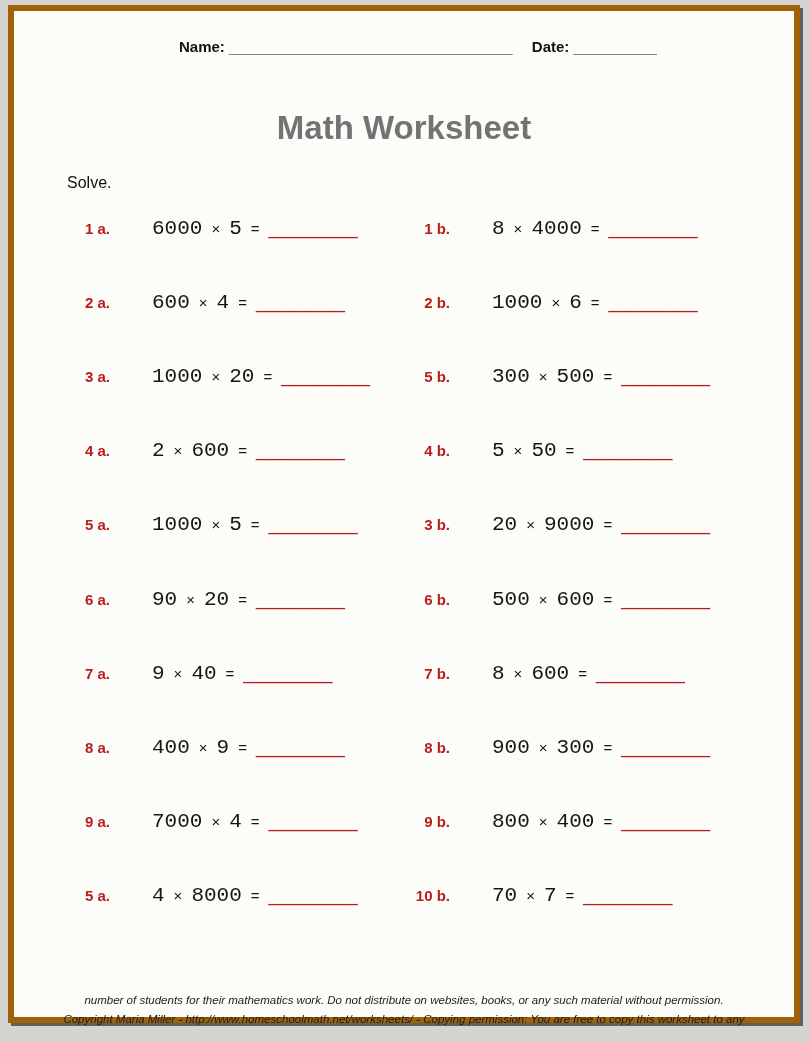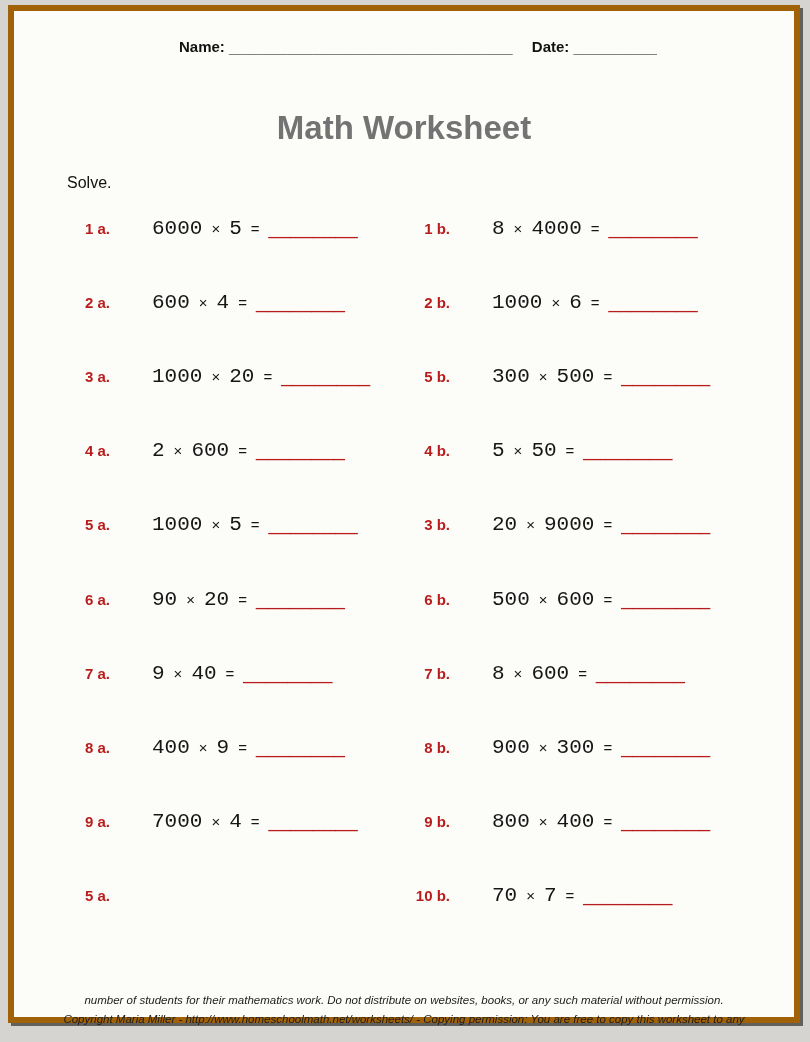--- a/index.html
+++ b/index.html
@@ -198,20 +198,23 @@
     <span class="pexpr col-a-expr">
       <span class="num">7000</span><span class="op">×</span><span class="num">4</span><span class="op">=</span><span class="blank">________</span>
     </span>
     <span class="plabel col-b-label">9 b.</span>
     <span class="pexpr col-b-expr">
       <span class="num">800</span><span class="op">×</span><span class="num">400</span><span class="op">=</span><span class="blank">________</span>
     </span>
   </div>
       <div class="problem-row" style="top: 868px;">
     <span class="plabel col-a-label">5 a.</span>
+    <span class="pexpr col-a-expr">
+      <span class="num">4</span><span class="op">×</span><span class="num">8000</span><span class="op">=</span><span class="blank">________</span>
+    </span>
     <span class="plabel col-b-label">10 b.</span>
     <span class="pexpr col-b-expr">
       <span class="num">70</span><span class="op">×</span><span class="num">7</span><span class="op">=</span><span class="blank">________</span>
     </span>
   </div>
     </div>
 
   <div class="footer">
     <div>number of students for their mathematics work. Do not distribute on websites, books, or any such material without permission.</div>
     <div>Copyright Maria Miller - http://www.homeschoolmath.net/worksheets/ - Copying permission: You are free to copy this worksheet to any</div>

